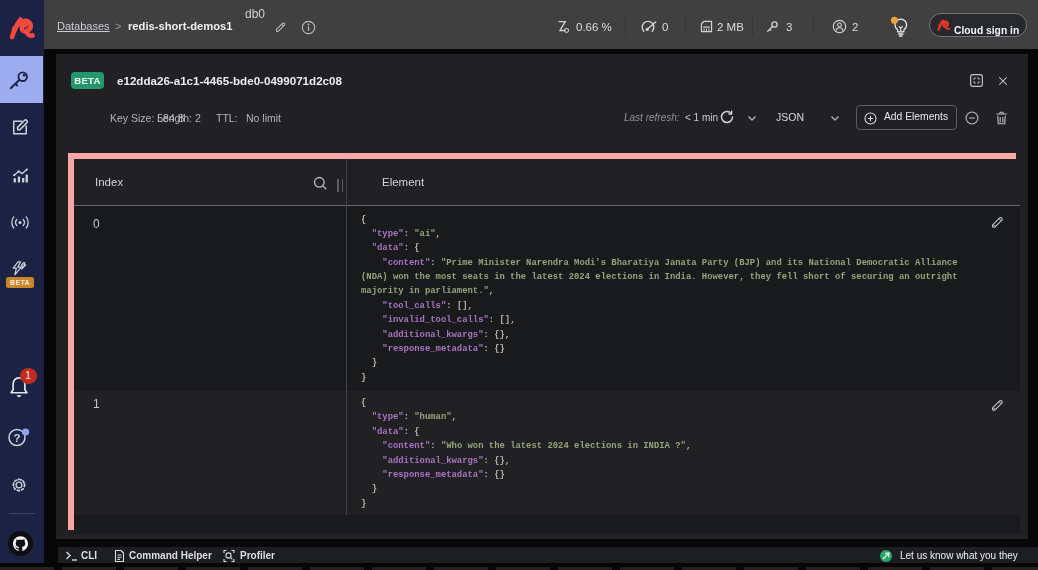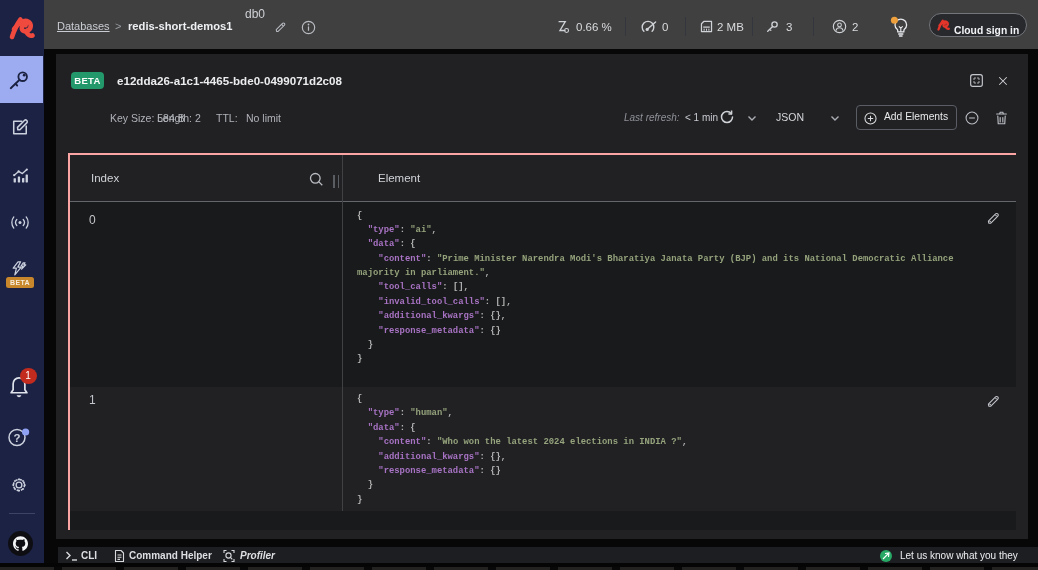--- a/index.html
+++ b/index.html
@@ -9,21 +9,21 @@
   svg { display:block; }
   
   #hdr { left:44px; top:0; width:994px; height:49px; background:#404040; }
   .sep-v { width:1px; height:19px; background:#33363c; top:17px; }
   .metric { color:#d9dbde; font-size:11.5px; top:21px; }
   
   #side { left:0; top:0; width:44px; height:563px; background:#1c2244; }
   
   #panel { left:56px; top:54px; width:972px; height:485px; background:#212124; }
   
-  #tbl { left:68px; top:153px; width:948px; height:377px; border:2px solid #fca5a5; background:#212124; }
+  #tbl { left:68px; top:153px; width:948px; height:377px; border:6px solid #fca5a5; background:#212124; }
   .mono { font-family:"Liberation Mono", monospace; font-size:8.9px; font-weight:bold; color:#b3b3b3; }
   .mono > div { white-space:pre; height:14.4px; line-height:14.4px; }
   .k { color:#a873c4; }
   .s { color:#95a37c; }
   
   #foot { left:58px; top:547px; width:980px; height:16px; background:#1d1e21; }
 </style>
 </head>
 <body>
 <div class="abs" id="hdr">
@@ -269,20 +269,21 @@
   <div class="abs" style="left:272px;top:0;width:1px;height:356px;background:#3f4145;"></div>
 
   <span class="abs" style="left:19px;top:58px;color:#c2c5c9;font-size:12px;">0</span>
   <span class="abs" style="left:19px;top:237.5px;color:#c2c5c9;font-size:12px;">1</span>
 
   <div class="abs mono" style="left:287px;top:53.5px;">
 <div><span>{</span></div>
 <div>  <span class="k">"type"</span>: <span class="s">"ai"</span>,</div>
 <div>  <span class="k">"data"</span>: {</div>
 <div>    <span class="k">"content"</span>: <span class="s">"Prime Minister Narendra Modi's Bharatiya Janata Party (BJP) and its National Democratic Alliance</span></div>
+<div><span class="s">(NDA) won the most seats in the latest 2024 elections in India. However, they fell short of securing an outright</span></div>
 <div><span class="s">majority in parliament."</span>,</div>
 <div>    <span class="k">"tool_calls"</span>: [],</div>
 <div>    <span class="k">"invalid_tool_calls"</span>: [],</div>
 <div>    <span class="k">"additional_kwargs"</span>: {},</div>
 <div>    <span class="k">"response_metadata"</span>: {}</div>
 <div>  }</div>
 <div>}</div>
   </div>
 
   <div class="abs mono" style="left:287px;top:237px;">
@@ -322,21 +323,21 @@
     </g>
   </svg>
   <span class="abs" style="left:71px;top:3px;color:#dcdee1;font-size:10px;font-weight:bold;">Command Helper</span>
   <svg class="abs" style="left:164px;top:2px;" width="14" height="14" viewBox="0 0 14 14">
     <g fill="none" stroke="#d7d9dc" stroke-width="1.1">
       <path d="M4.5,1.5 L2,1.5 L2,4 M9.5,1.5 L12,1.5 L12,4 M2,10 L2,12.5 L4.5,12.5 M12,10 L12,12.5 L9.5,12.5"></path>
       <circle cx="6.5" cy="6.5" r="2.6"></circle>
       <path d="M8.4,8.4 L10.3,10.3"></path>
     </g>
   </svg>
-  <span class="abs" style="left:182px;top:3px;color:#dcdee1;font-size:10px;font-weight:bold;font-style:italic;">Profiler</span>
+  <span class="abs" style="left:182px;top:3px;color:#dcdee1;font-size:10px;font-weight:bold;">Profiler</span>
   <div class="abs" style="left:822px;top:2.5px;width:12px;height:12px;border-radius:50%;background:#27a965;"></div>
   <svg class="abs" style="left:824px;top:5px;" width="8" height="8" viewBox="0 0 8 8">
     <path d="M1,7 L7,1 M3,1.5 L7,1 L6.5,5" fill="none" stroke="#fff" stroke-width="1.1"></path>
   </svg>
   <span class="abs" style="left:842px;top:3px;color:#eceef0;font-size:10px;">Let us know what you they</span>
 </div>
 
 <div class="abs" style="left:0;top:563px;width:1038px;height:7px;background:#050506;"></div>
 <div class="abs" style="left:0;top:567px;width:1038px;height:3px;background:repeating-linear-gradient(90deg,#232221 0 54px,#080808 54px 62px);"></div>
 

